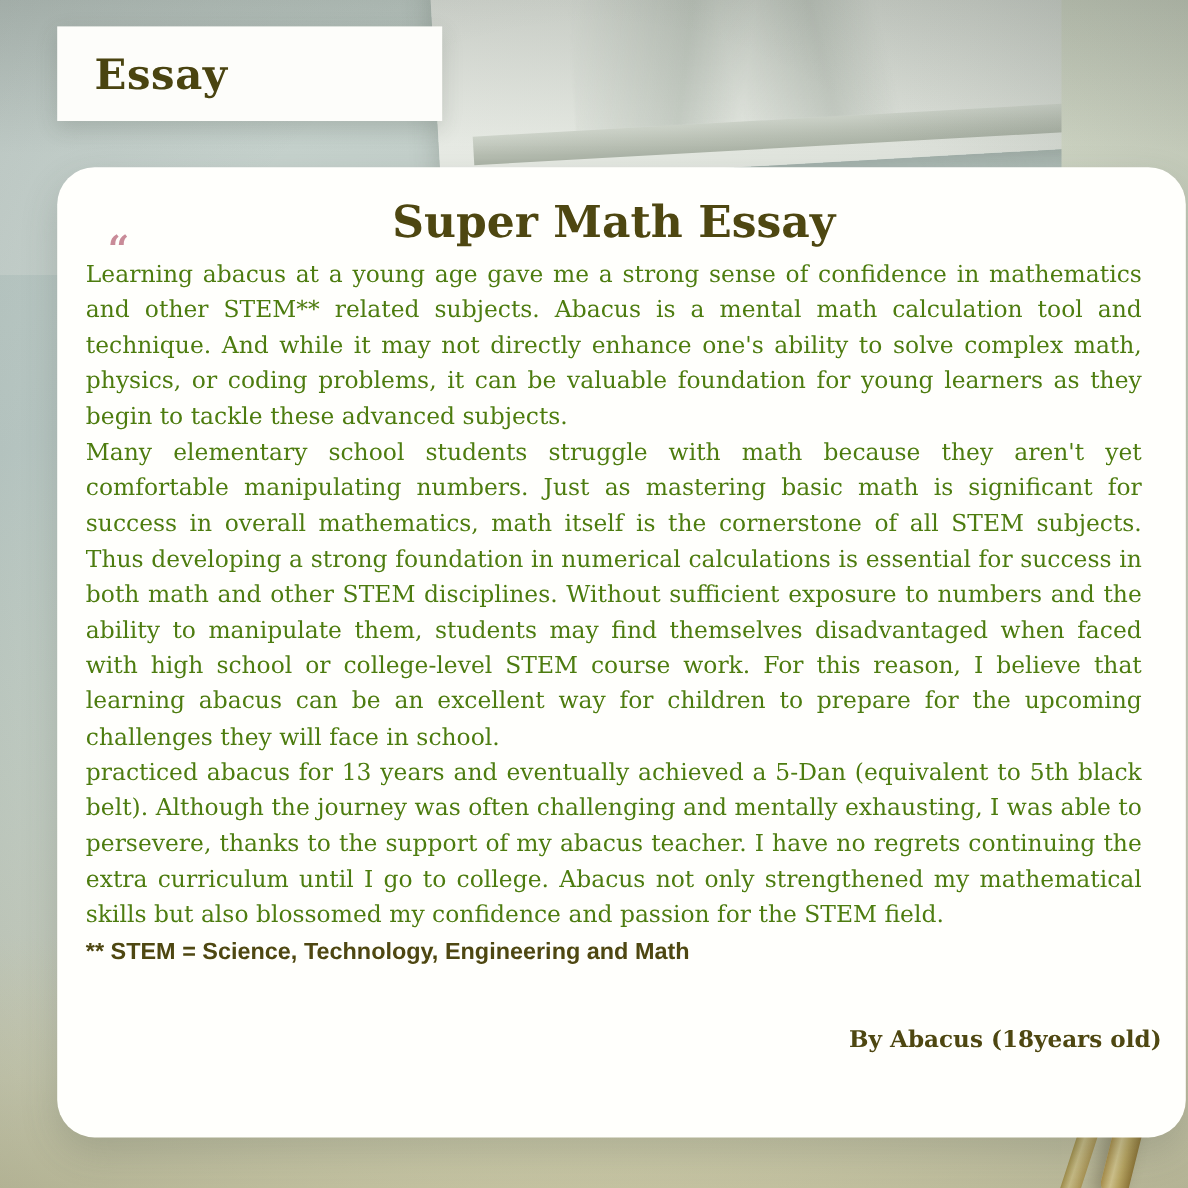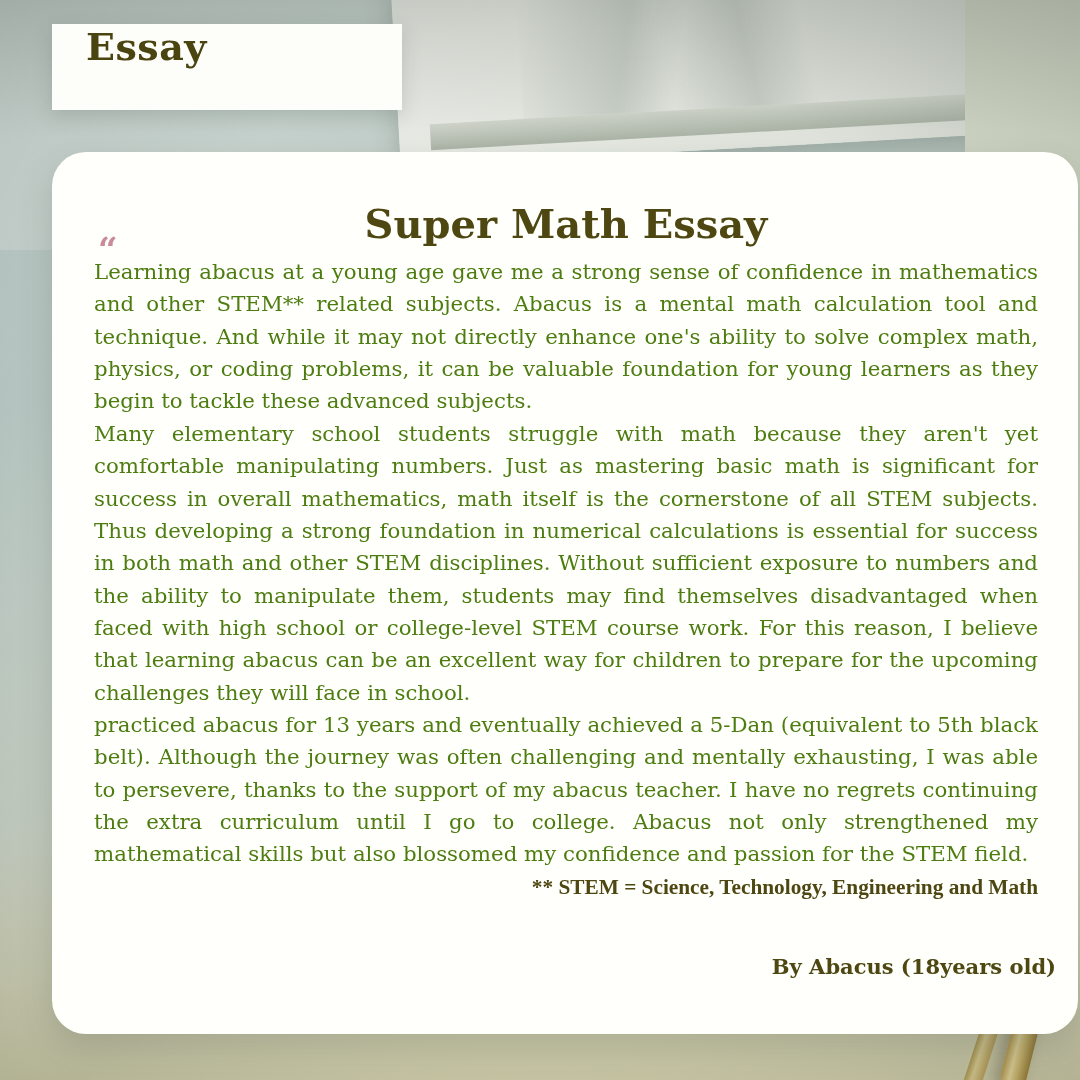--- a/index.html
+++ b/index.html
@@ -105,20 +105,21 @@
 
   
   .label-tab {
     position: absolute;
     left: 52px;
     top: 24px;
     width: 350px;
     height: 86px;
     background: #fdfdfa;
     display: flex;
+    align-items: center;
     box-shadow: 0 6px 18px rgba(60,70,60,0.18);
   }
   .label-tab-text {
     font-family: "DejaVu Serif", "Liberation Serif", serif;
     font-size: 38px;
     font-weight: 700;
     color: #4a4410;
     letter-spacing: .5px;
     padding-left: 34px;
   }
@@ -129,24 +130,23 @@
     left: 52px;
     top: 152px;
     width: 1026px;
     height: 882px;
     background: #fffffc;
     border-radius: 34px;
     box-shadow: 0 14px 34px rgba(60,70,60,0.20);
     overflow: hidden;
   }
   .card-inner {
-    padding: 26px 22px 20px 24px;
+    padding: 26px 22px 20px 8px;
     height: calc(100% - 46px);
     position: relative;
-    margin-top: 22px;
   }
   .essay-title {
     text-align: center;
     font-family: "DejaVu Serif", "Liberation Serif", serif;
     font-size: 40px;
     font-weight: 700;
     color: #4e4711;
     letter-spacing: 0px;
     margin: 2px 0 4px 0;
     line-height: 1.1;
@@ -169,26 +169,26 @@
     color: #4d7c0f;
     line-height: 1.52;
     text-align: justify;
     text-justify: inter-word;
   }
   .body-text p {
     margin: 0 0 0 0;
   }
   .footnote {
     margin: 0 18px;
-    font-family: Liberation Serif, serif;
+    font-family: Liberation Sans, sans-serif;
     font-size: 21.3px;
     font-weight: 700;
     color: #4e4711;
     line-height: 1.52;
-    text-align: right;
+    text-align: left;
   }
   .signature {
     position: absolute;
     right: 22px;
     bottom: 74px;
     text-align: right;
     font-family: "DejaVu Serif", "Liberation Serif", serif;
     font-size: 21px;
     font-weight: 700;
     color: #4e4711;

